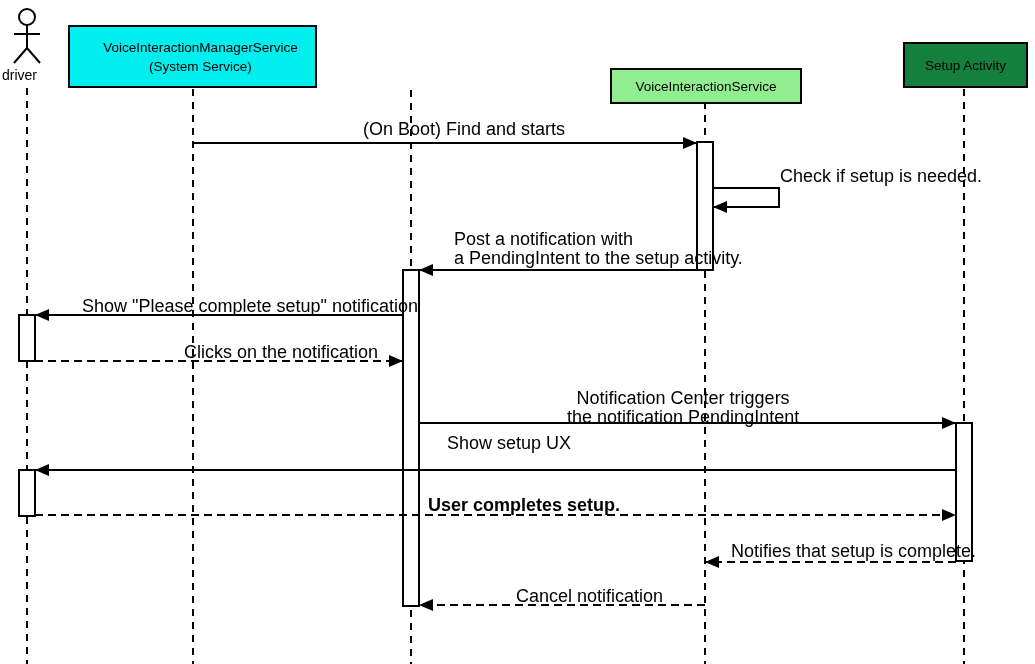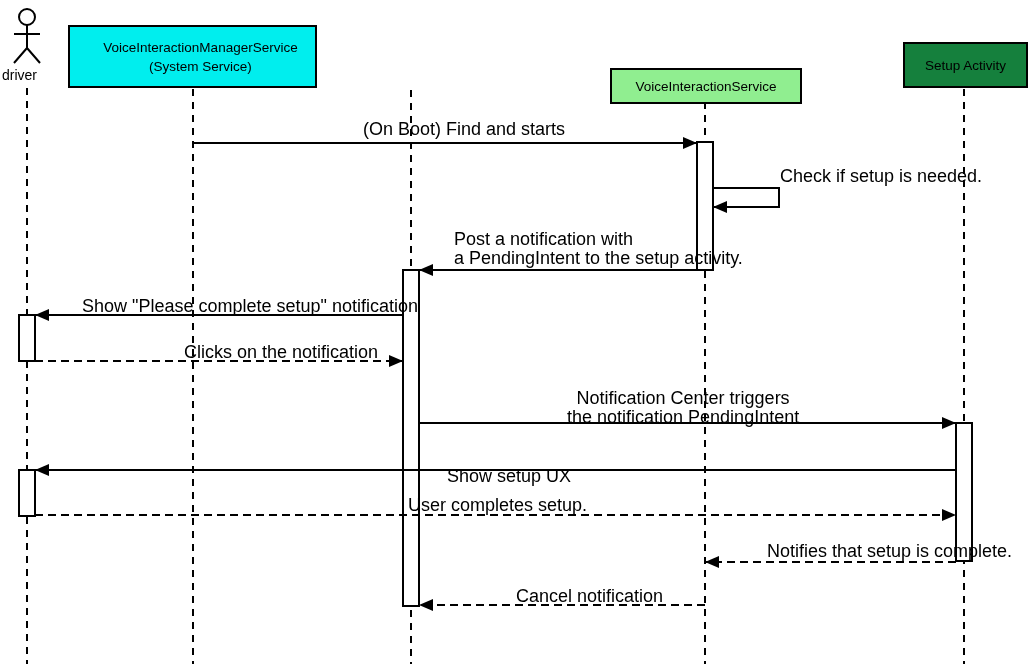--- a/index.html
+++ b/index.html
@@ -101,18 +101,18 @@
   <div class="participant-box" style="left: 903px; top: 42px; width: 125px; height: 46px; background: #15803d;">Setup Activity</div>
 
   <div class="msg-label" style="left:363px; top:120px;">(On Boot) Find and starts</div>
   <div class="msg-label" style="left:780px; top:167px;">Check if setup is needed.</div>
   <div class="msg-label" style="left:454px; top:230px;">Post a notification with
 a PendingIntent to the setup activity.</div>
   <div class="msg-label" style="left:82px; top:297px;">Show "Please complete setup" notification</div>
   <div class="msg-label" style="left:140px; top:343px;margin-left:44px;">Clicks on the notification</div>
   <div class="msg-label" style="left:567px; top:389px;text-align:center;">Notification Center triggers
 the notification PendingIntent</div>
-  <div class="msg-label" style="left:447px; top:467px;">Show setup UX</div>
-  <div class="msg-label" style="left:408px; top:496px;">User completes setup.</div>
-  <div class="msg-label" style="left:731px; top:542px;margin-left:36px;">Notifies that setup is complete.</div>
+  <div class="msg-label" style="left:447px; top:434px;">Show setup UX</div>
+  <div class="msg-label" style="left:428px; top:496px;font-weight:bold;">User completes setup.</div>
+  <div class="msg-label" style="left:731px; top:542px;">Notifies that setup is complete.</div>
   <div class="msg-label" style="left:516px; top:587px;">Cancel notification</div>
 
 </div>
 
 </body></html>

